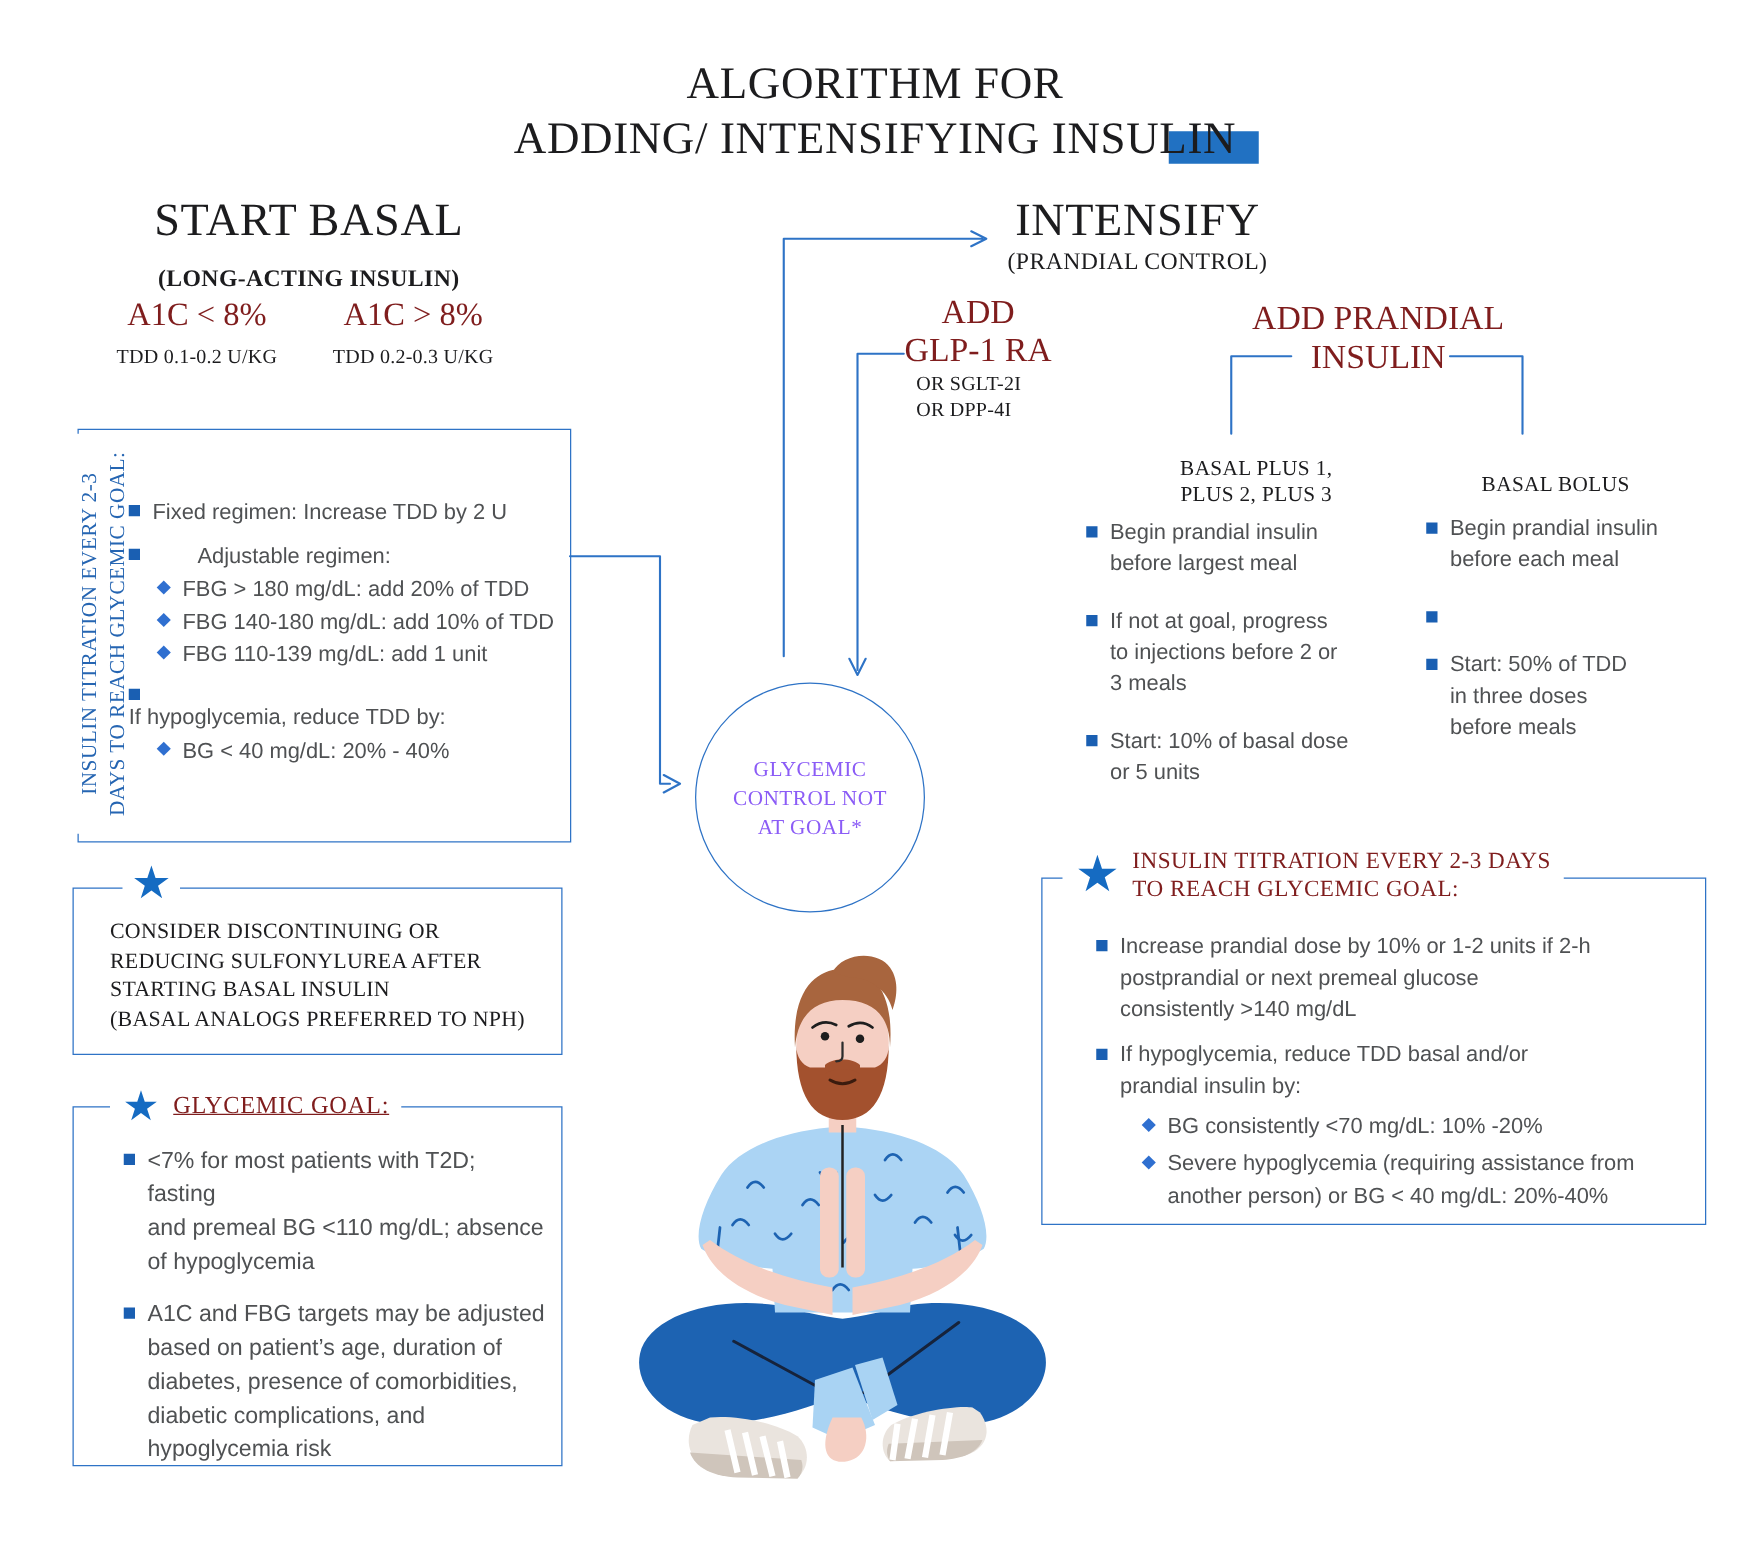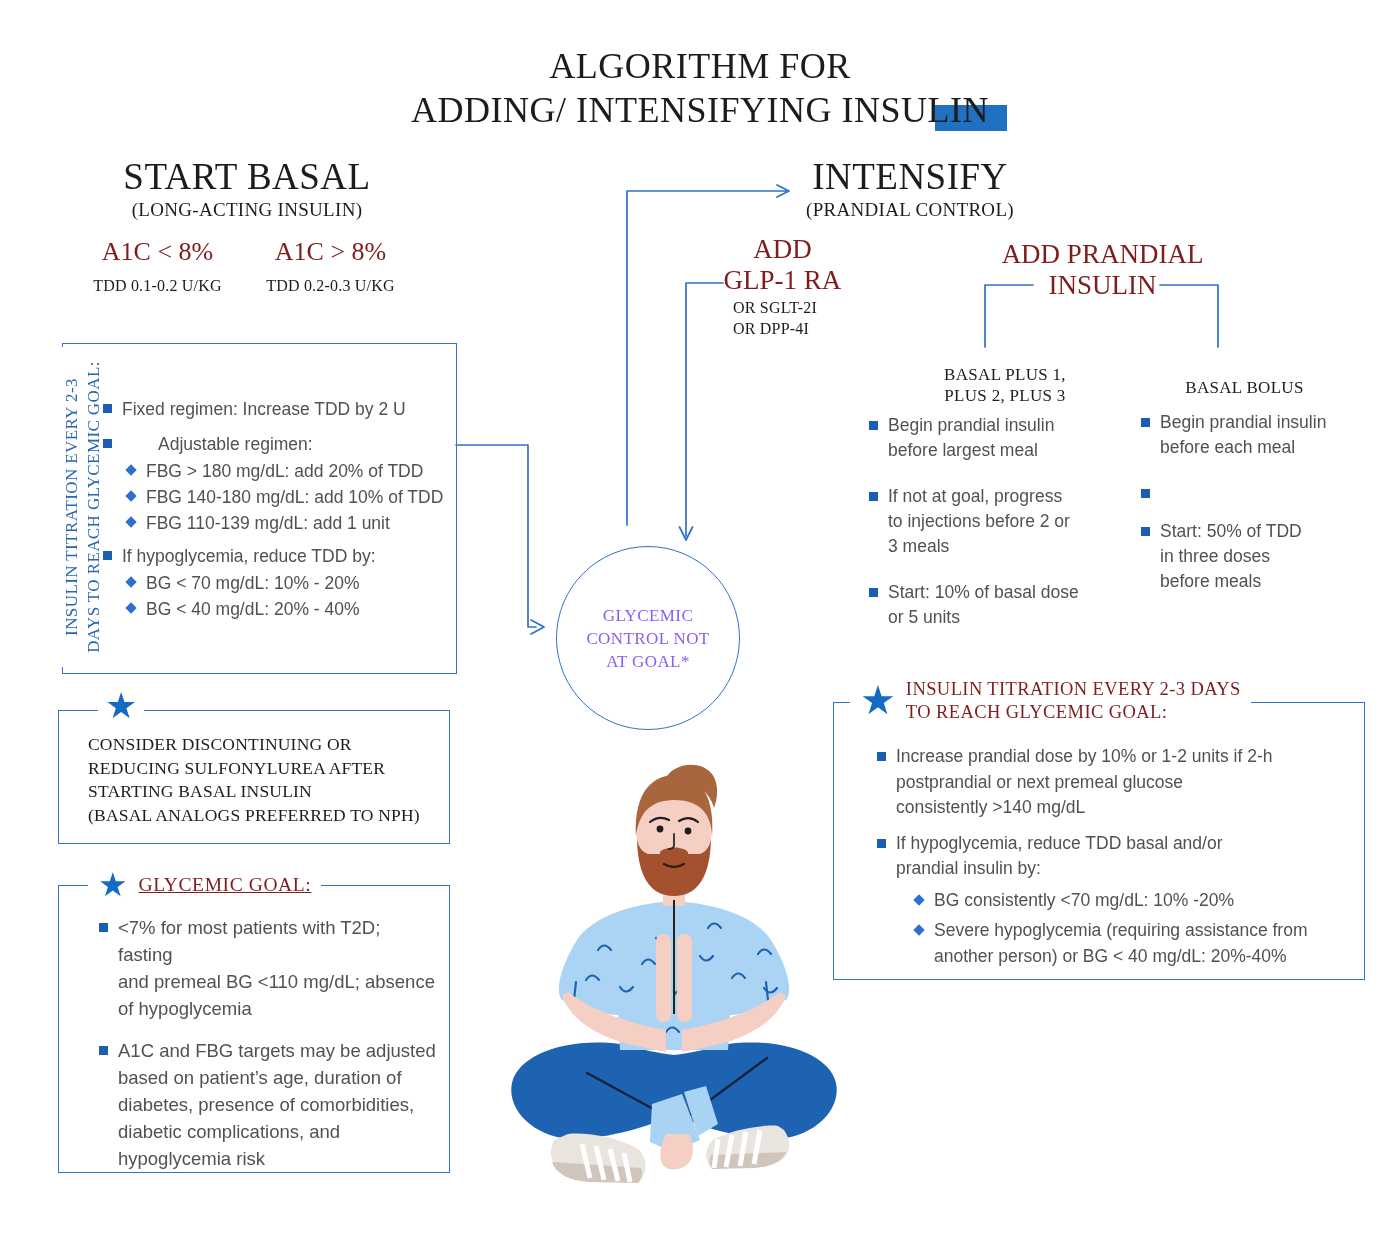--- a/index.html
+++ b/index.html
@@ -36,21 +36,21 @@
     <g stroke="#2E73C6" stroke-width="1.7" fill="none" stroke-linejoin="round" stroke-linecap="round">
       <path d="M456,445 L528,445 L528,627 L536,627 M531,620 L544,627 L531,634"></path>
       <path d="M627,525 L627,191 L786,191 M777,185 L789,191 L777,197"></path>
       <path d="M723,283 L686,283 L686,536 M679.5,527 L686,540 L692.5,527"></path>
       <path d="M1033,285 L985,285 L985,347 M1160,285 L1218,285 L1218,347"></path>
     </g>
   </svg>
 
   <div class="abs serif dark center" style="left:57px;top:158px;width:380px;z-index:2;">
     <div style="font-size:37px;line-height:38px;letter-spacing:.5px;">START BASAL</div>
-    <div style="font-size:19px;line-height:22px;margin-top:3px;letter-spacing:.3px;">(LONG-ACTING INSULIN)</div>
+    <div style="font-size:19px;line-height:22px;margin-top:17px;letter-spacing:.3px;font-weight:bold;">(LONG-ACTING INSULIN)</div>
   </div>
 
   <div class="abs serif center" style="left:75px;top:237px;width:165px;z-index:2;">
     <div class="blue" style="font-size:26px;line-height:30px;">A1C &lt; 8%</div>
     <div class="dark" style="font-size:16px;line-height:19px;margin-top:9px;letter-spacing:.2px;">TDD 0.1-0.2 U/KG</div>
   </div>
   <div class="abs serif center" style="left:248px;top:237px;width:165px;z-index:2;">
     <div class="blue" style="font-size:26px;line-height:30px;">A1C &gt; 8%</div>
     <div class="dark" style="font-size:16px;line-height:19px;margin-top:9px;letter-spacing:.2px;">TDD 0.2-0.3 U/KG</div>
   </div>
@@ -75,29 +75,25 @@
       </div>
       <div class="b-row">
         <span class="dm"></span>
         <div class="sans ml">FBG 140-180 mg/dL: add 10% of TDD</div>
       </div>
       <div class="b-row">
         <span class="dm"></span>
         <div class="sans ml">FBG 110-139 mg/dL: add 1 unit</div>
       </div>
     </div>
-    <div class="b-row" style="margin-top:7px;margin-bottom:1px;">
+    <div class="b-row" style="margin-top:7px;margin-bottom:1px;flex-direction:column;">
       <span class="sq"></span>
       <div class="sans ml">If hypoglycemia, reduce TDD by:</div>
     </div>
     <div style="margin-left:22px;">
-      <div class="b-row">
-        <span class="dm"></span>
-        <div class="sans ml">BG &lt; 70 mg/dL: 10% - 20%</div>
-      </div>
       <div class="b-row">
         <span class="dm"></span>
         <div class="sans ml">BG &lt; 40 mg/dL: 20% - 40%</div>
       </div>
     </div>
   </div>
 
   <div class="abs serif dark center" style="left:760px;top:158px;width:300px;z-index:2;">
     <div style="font-size:37px;line-height:38px;letter-spacing:.5px;">INTENSIFY</div>
     <div style="font-size:19px;line-height:22px;margin-top:3px;letter-spacing:.3px;">(PRANDIAL CONTROL)</div>

